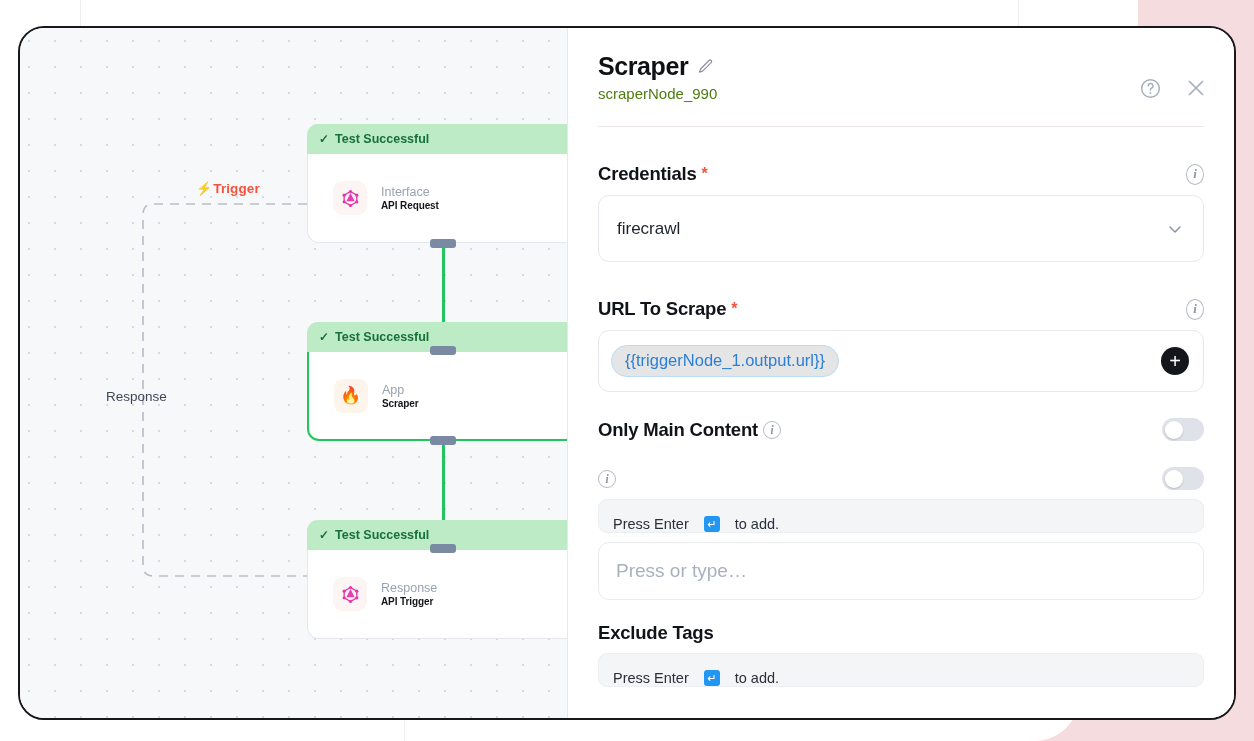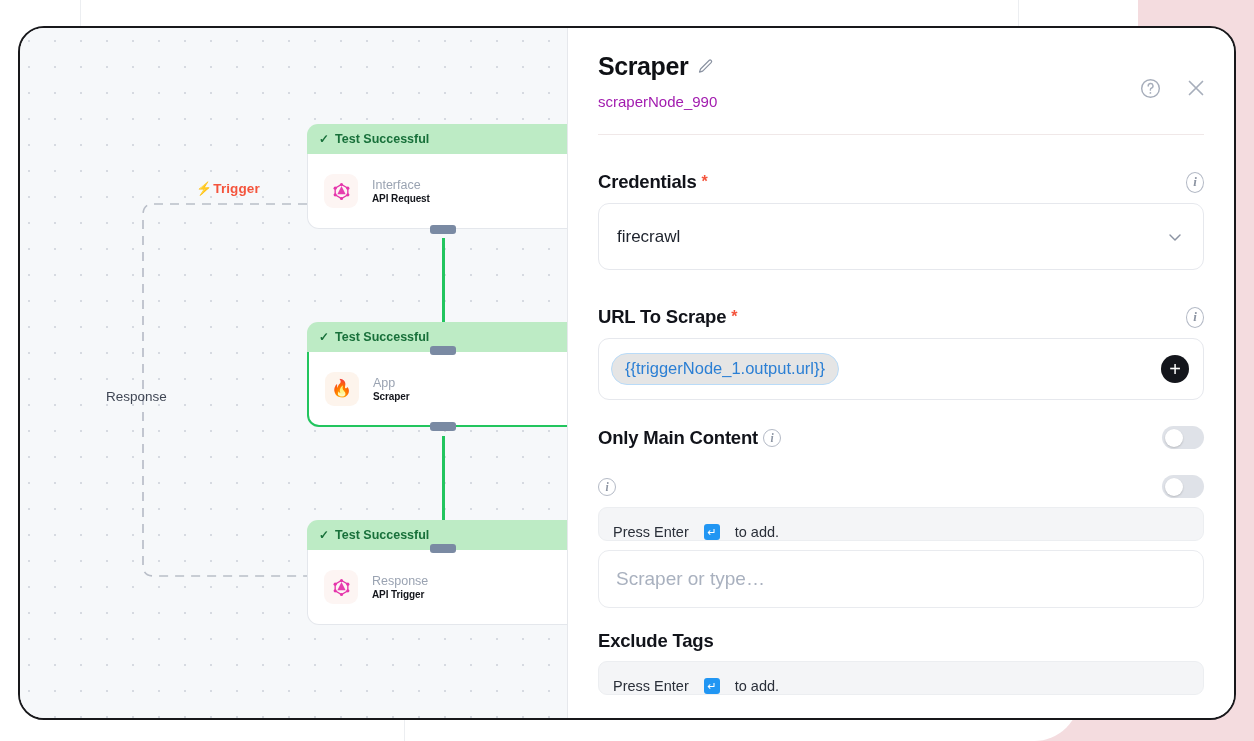--- a/index.html
+++ b/index.html
@@ -102,23 +102,23 @@
     color: #18703a;
     font-size: 12.5px;
     font-weight: 600;
   }
   .node-status .chk { font-size: 12px; font-weight: 700; }
   .node-body {
     background: #ffffff;
     border: 1px solid #e4e7ec;
     border-top: none;
     border-radius: 0 0 12px 12px;
-    height: 75px;
+    height: 89px;
     display: flex; align-items: center; gap: 14px;
-    padding: 0 16px;
+    padding: 0 25px;
     position: relative;
   }
   .node.selected .node-body {
     border: 2px solid #22c55e;
     border-top: none;
   }
   .node.selected .node-status { background: #bdebc5; }
   .node-icon {
     width: 34px; height: 34px;
     border-radius: 9px;
@@ -159,22 +159,22 @@
     overflow: hidden;
   }
 
   .panel-header { padding: 24px 34px 0 30px; position: relative; }
   .panel-title-row { display: flex; align-items: center; gap: 9px; }
   .panel-title {
     font-size: 25px; font-weight: 700; color: #0f1115; letter-spacing: -.4px;
   }
   .pencil-icon { color: #8b93a2; display: flex; align-items: center; }
   .panel-subtitle {
-    margin-top: 12px;
-    font-size: 15px; color: #a21caf; font-weight: 400;
+    margin-top: 4px;
+    font-size: 15px; color: #4d7c0f; font-weight: 400;
   }
   .panel-actions {
     position: absolute; right: 26px; top: 48px;
     display: flex; align-items: center; gap: 22px;
   }
   .icon-btn { color: #a7aebb; cursor: pointer; display: flex; align-items: center; }
   .divider-line {
     margin: 24px 30px 0 30px;
     height: 1px; background: #f0e8e8;
   }
@@ -471,21 +471,21 @@
             <span class="knob"></span>
           </span>
       </div>
 
       <div class="hint-bar">
         <span>Press Enter</span>
         <span class="enter-key">↵</span>
         <span>to add.</span>
       </div>
       <div class="type-box">
-        <span class="type-placeholder">Scraper or type…</span>
+        <span class="type-placeholder">Press or type…</span>
       </div>
 
       <div class="field-label mt-label">Exclude Tags</div>
       <div class="hint-bar">
         <span>Press Enter</span>
         <span class="enter-key">↵</span>
         <span>to add.</span>
       </div>
 
     </div>

